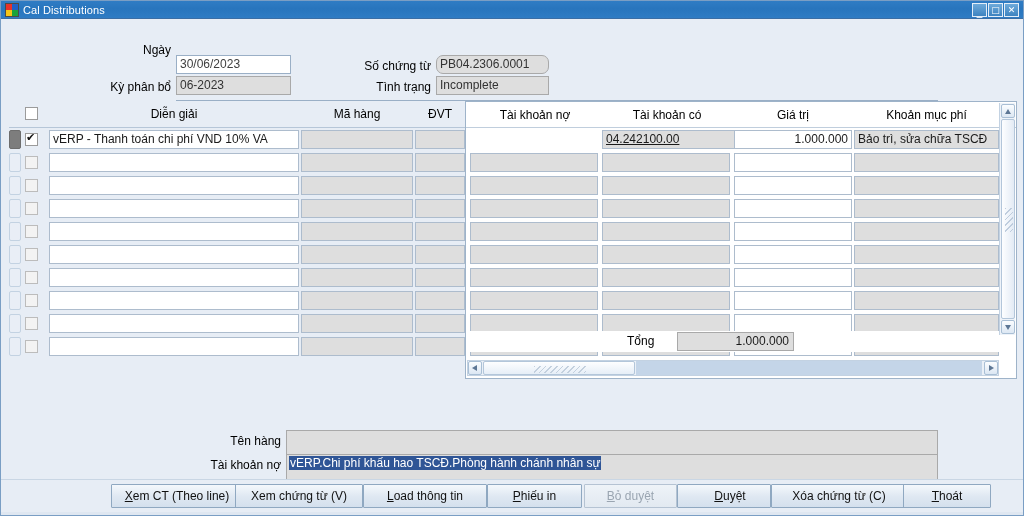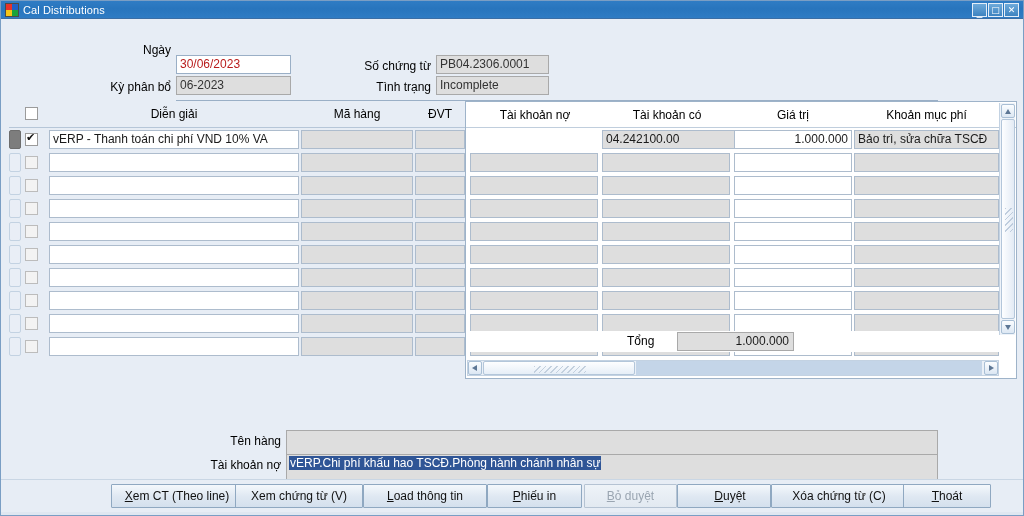--- a/index.html
+++ b/index.html
@@ -81,21 +81,21 @@
   .fld-label {
     position: absolute;
     font-size: 12px;
     color: #000;
     text-align: right;
     white-space: nowrap;
   }
   .fld {
     position: absolute;
     font-size: 12px;
-    color: #b91c1c;
+    color: #404040;
     border: 1px solid #9aafc6;
     background: #ffffff;
     padding: 1px 3px;
     line-height: 15px;
     height: 19px;
     white-space: nowrap;
     overflow: hidden;
   }
   .fld.ro { background: #dedede; border-color: #a9a9a9; color: #333; }
 
@@ -358,21 +358,21 @@
   </div>
 
   <div class="form-head">
     <div class="fld-label" style="left:60px;top:24px;width:110px;">Ngày</div>
     <div class="fld" style="left:175px;top:36px;width:115px;">30/06/2023</div>
 
     <div class="fld-label" style="left:50px;top:61px;width:120px;">Kỳ phân bổ</div>
     <div class="fld ro" style="left:175px;top:57px;width:115px;">06-2023</div>
 
     <div class="fld-label" style="left:310px;top:40px;width:120px;">Số chứng từ</div>
-    <div class="fld ro" style="left:435px;top:36px;width:113px;">PB04.2306.0001</div>
+    <div class="fld ro" style="left:435px;top:36px;width:113px;border-radius:7px;">PB04.2306.0001</div>
 
     <div class="fld-label" style="left:310px;top:61px;width:120px;">Tình trạng</div>
     <div class="fld ro" style="left:435px;top:57px;width:113px;">Incomplete</div>
 
     <div class="fld-label" style="left:55px;top:85px;width:115px;">Diễn giải</div>
     <div class="fld" style="left:175px;top:81px;width:762px;">Phân bổ chi phí 242 tháng 6</div>
   </div>
 
   <div class="grid-area">
 
@@ -459,21 +459,21 @@
 
     <div class="right-grid">
       <div class="rg-head">
         <div class="colhdr" style="left:4px;width:130px;">Tài khoản nợ</div>
         <div class="colhdr" style="left:136px;width:130px;">Tài khoản có</div>
         <div class="colhdr" style="left:268px;width:118px;">Giá trị</div>
         <div class="colhdr" style="left:388px;width:145px;">Khoản mục phí</div>
       </div>
       <div class="rg-body" id="right-rows">
           <div class="row">
-            <div class="cell" style="left:136px;width:136px;">04.242100.00</div>
+            <div class="cell" style="left:136px;width:136px;text-decoration:underline;">04.242100.00</div>
             <div class="cell white num" style="left:268px;width:118px;">1.000.000</div>
             <div class="cell" style="left:388px;width:145px;">Bảo trì, sửa chữa TSCĐ</div>
           </div>
           <div class="row">
             <div class="cell" style="left:4px;width:128px;"></div>
             <div class="cell" style="left:136px;width:128px;"></div>
             <div class="cell white num" style="left:268px;width:118px;"></div>
             <div class="cell" style="left:388px;width:145px;"></div>
           </div>
           <div class="row">

